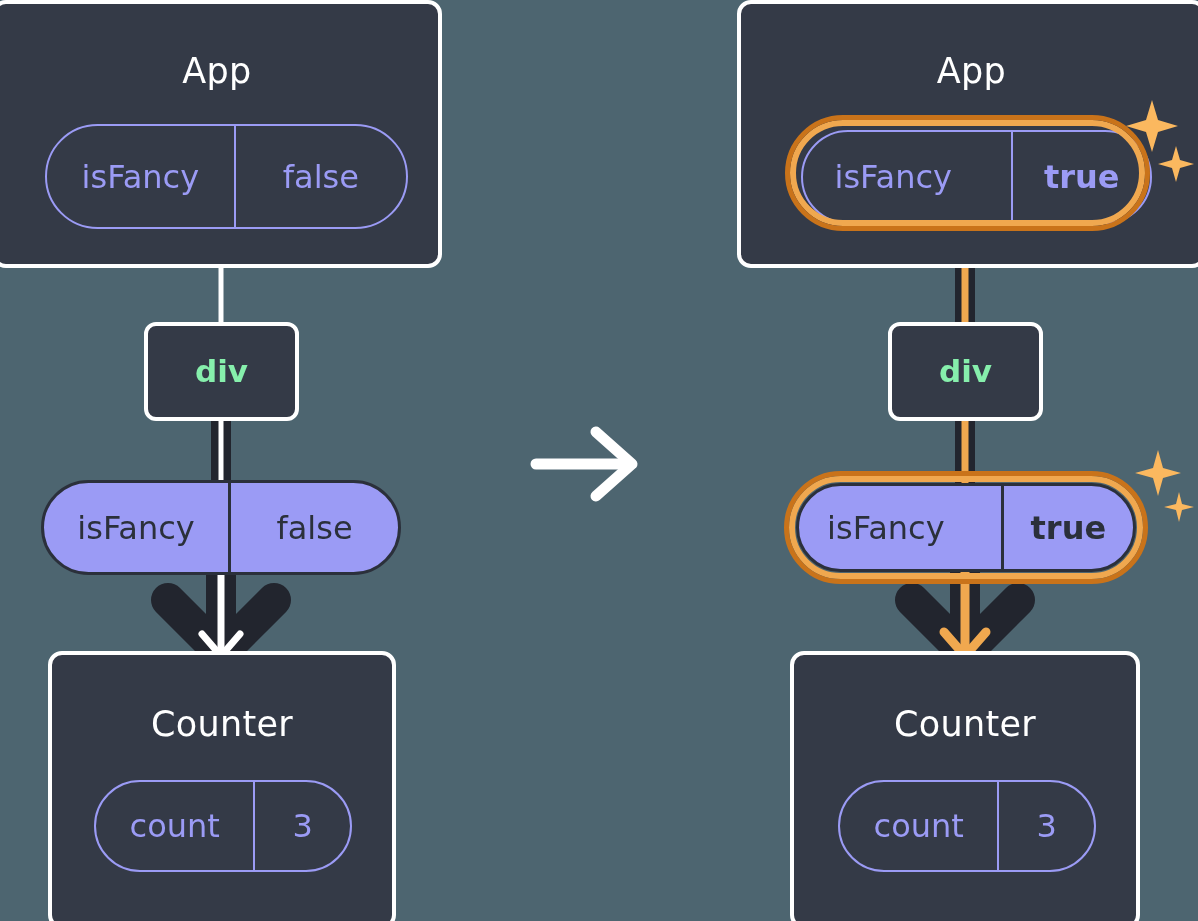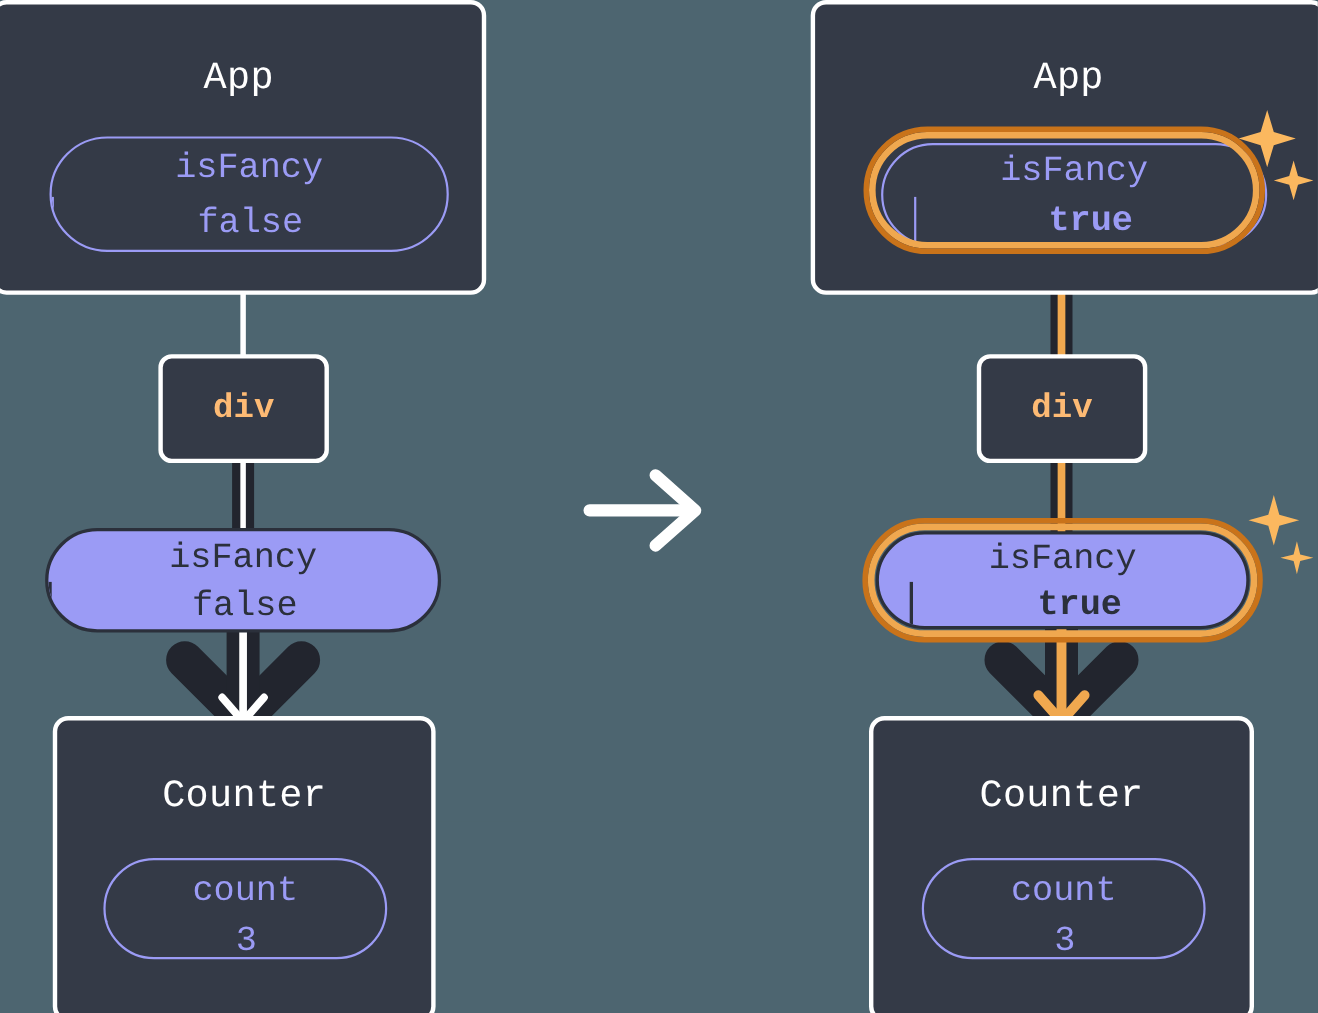--- a/index.html
+++ b/index.html
@@ -11,21 +11,20 @@
     width: 1198px;
     height: 921px;
     overflow: hidden;
     font-family: "DejaVu Sans", sans-serif;
   }
   #stage {
     position: relative;
     width: 1198px;
     height: 747px;
     background: #4d6570;
-    font-family: Liberation Mono, monospace;
   }
   #stage > svg.layer {
     position: absolute;
     left: 0;
     top: 0;
     width: 1198px;
     height: 921px;
   }
 
   
@@ -54,38 +53,37 @@
     position: absolute;
     background: #343a47;
     border: 4px solid #ffffff;
     border-radius: 12px;
     box-sizing: border-box;
     display: flex;
     align-items: center;
     justify-content: center;
   }
   .node-label {
-    color: #fdba74;
+    color: #86efac;
     font-size: 31px;
     font-weight: 700;
     line-height: 1;
     white-space: nowrap;
     position: relative;
     z-index: 3;
   }
 
   
   .pill {
     position: absolute;
     box-sizing: border-box;
     display: flex;
     align-items: stretch;
     border-radius: 999px;
     overflow: hidden;
-    flex-direction: column;
   }
   .pill .cell {
     display: flex;
     align-items: center;
     justify-content: center;
     box-sizing: border-box;
     white-space: nowrap;
   }
   .pill .cell-name { flex: 0 0 52%; }
   .pill .cell-val  { flex: 1 1 auto; }

